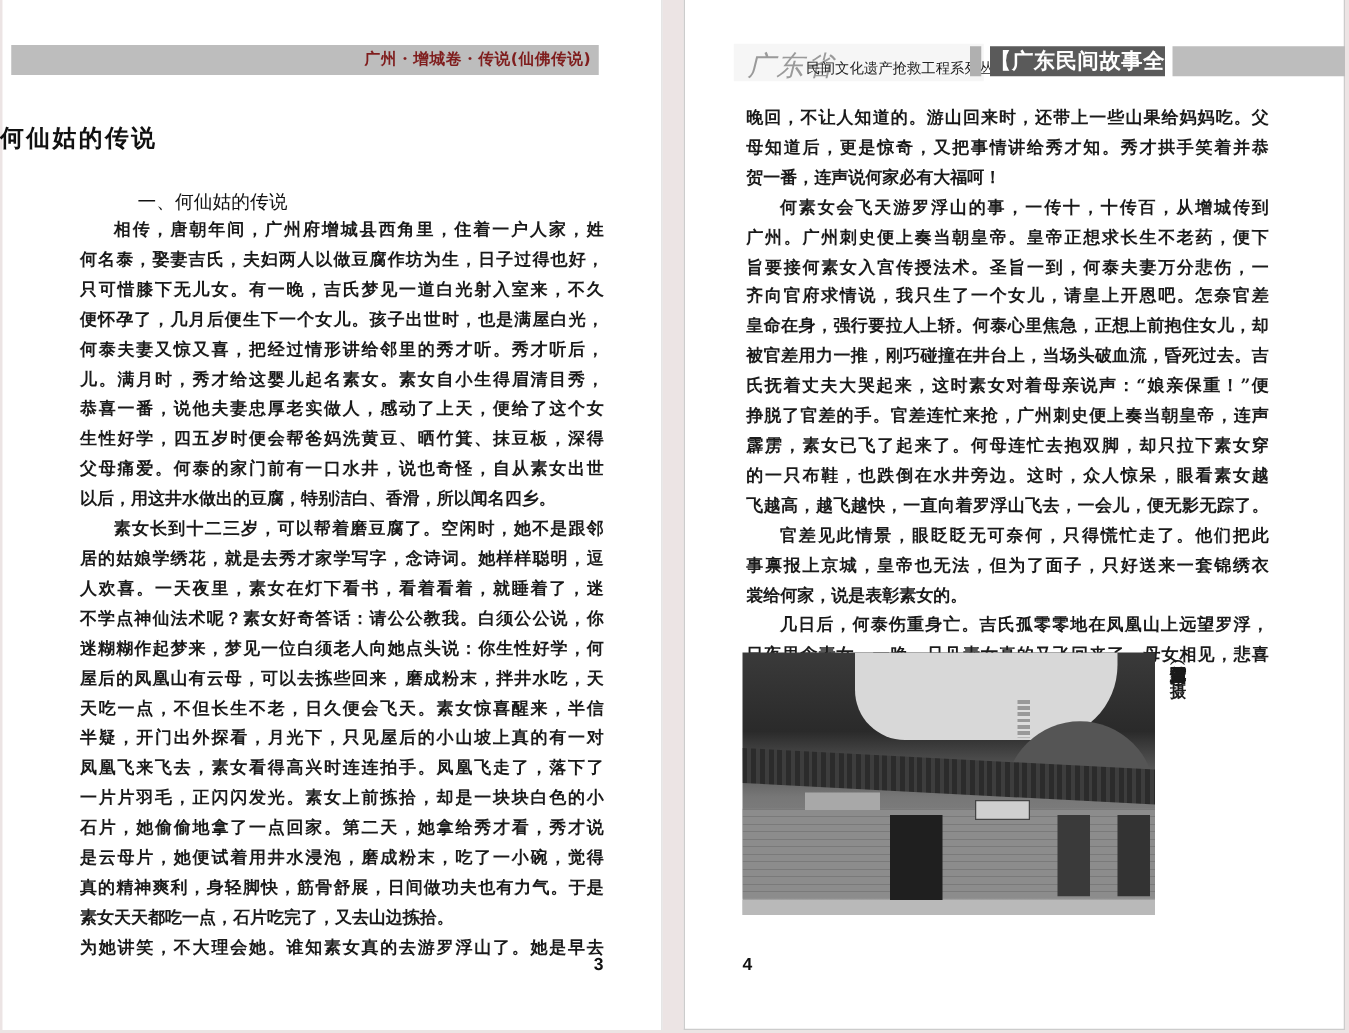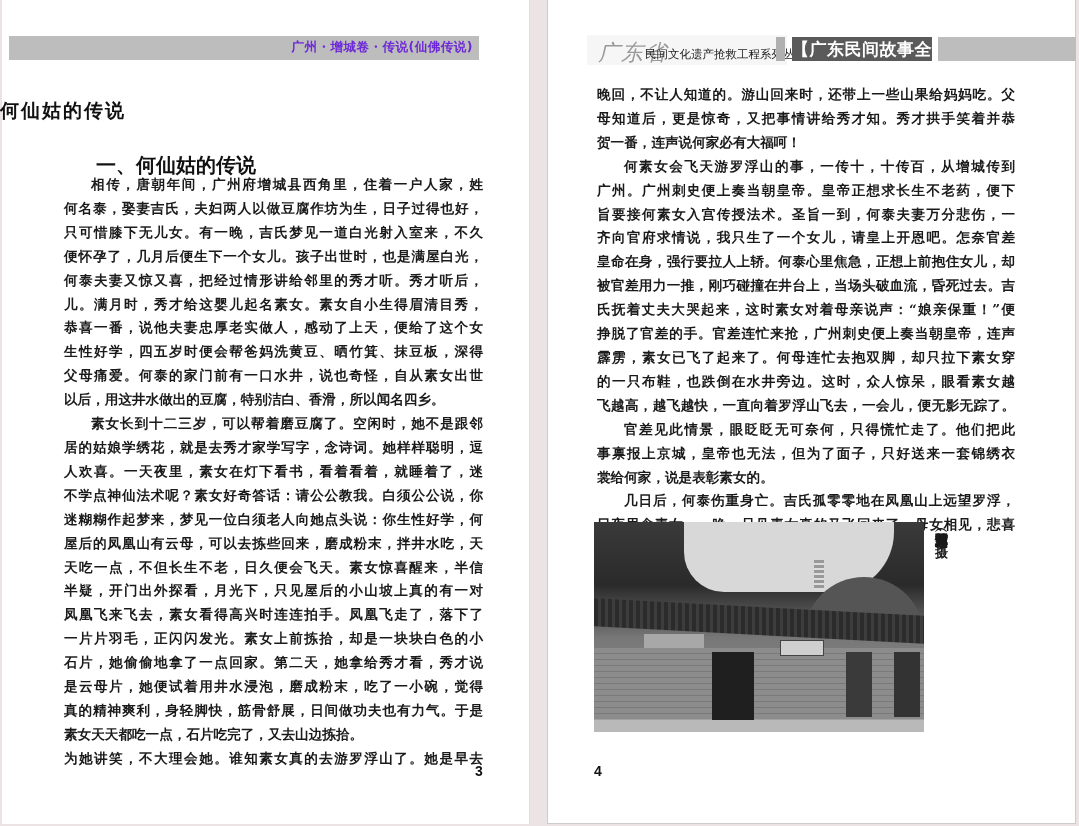--- a/index.html
+++ b/index.html
@@ -16,32 +16,32 @@
   #page-left { left:2px; width:528px; height:824px; border-right:1px solid #ddd; }
   #page-right { left:547px; width:529px; height:824px; border-left:1px solid #ccc; border-right:1px solid #ccc; border-bottom:1px solid #ccc; }
 
   .hdr-bar-left {
     position:absolute; left:9px; top:36px; width:470px; height:24px;
     background:#bdbdbd;
   }
   .hdr-bar-left .running {
     position:absolute; right:6px; top:3px;
     font-family:"DejaVu Sans", "Liberation Sans", sans-serif;
-    font-size:12.5px; font-weight:bold; color:#6d28d9; letter-spacing:0.5px;
+    font-size:12.5px; font-weight:bold; color:#7f1d1d; letter-spacing:0.5px;
   }
 
   .title {
     position:absolute; left:0; width:633px; top:98px; 
     font-family:"DejaVu Sans", "Liberation Sans", sans-serif;
     font-size:19px; font-weight:bold; color:#111; letter-spacing:2px;
   }
   .section {
-    position:absolute; left:96px; top:152px;
+    position:absolute; left:110px; top:152px;
     font-family:"DejaVu Sans", "Liberation Sans", sans-serif;
-    font-size:20px; font-weight:bold; color:#111;
+    font-size:15px; font-weight:normal; color:#111;
   }
 
   .text {
     position:absolute; color:#1a1a1a;
     font-size:13.6px; line-height:23.9px; font-weight:bold;
     text-align:justify; text-align-last:justify;
   }
   .text .line { display:block; white-space:nowrap; }
   .text .line.last { text-align-last:left; }
   .text .line.ind { padding-left:27px; }

